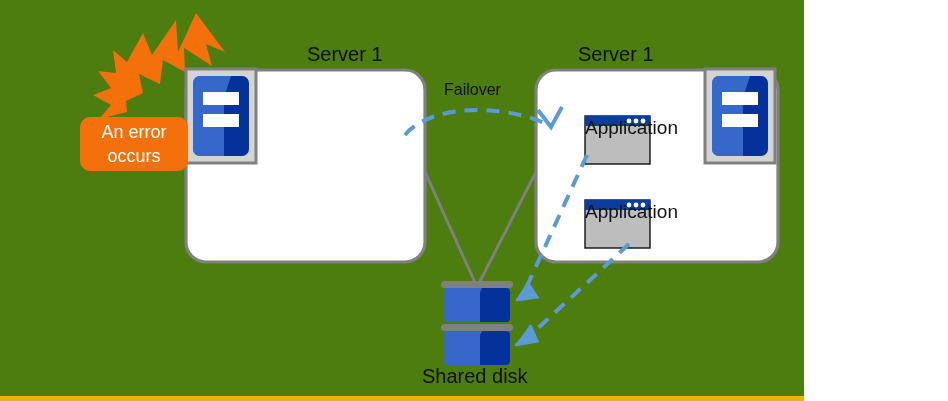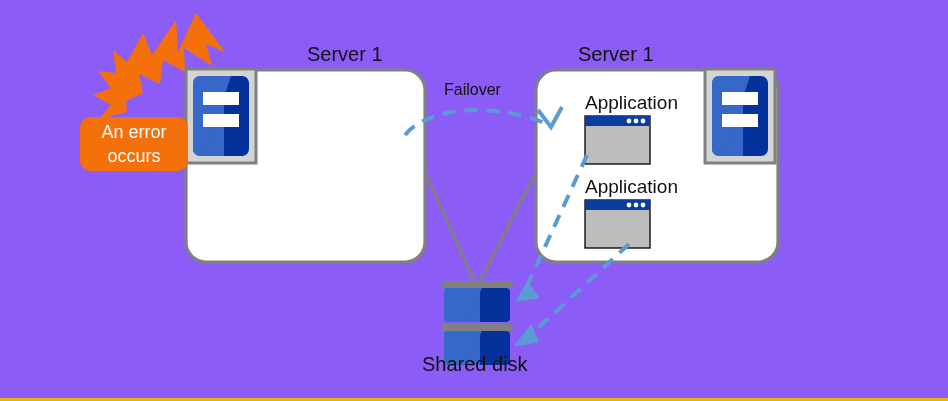--- a/index.html
+++ b/index.html
@@ -5,24 +5,24 @@
   html, body {
     margin: 0;
     padding: 0;
     background: #ffffff;
   }
   body {
     font-family: "Liberation Sans", sans-serif;
   }
   #canvas {
     position: relative;
-    width: 948px;
+    width: 804px;
     height: 401px;
-    background: #8b5cf6;
-    border-bottom: 3px solid #eab308;
+    background: #4d7c0f;
+    border-bottom: 5px solid #eab308;
     box-sizing: border-box;
     overflow: hidden;
   }
   .svg-layer {
     position: absolute;
     left: 0;
     top: 0;
     width: 948px;
     height: 401px;
   }
@@ -33,20 +33,21 @@
     line-height: 1;
   }
   .lbl-server {
     font-size: 20px;
   }
   .lbl-failover {
     font-size: 16px;
   }
   .lbl-app {
     font-size: 19px;
+    margin-top: 25px;
   }
   .lbl-disk {
     font-size: 20px;
   }
   .error-box {
     position: absolute;
     background: #f4700a;
     border-radius: 10px;
     color: #ffffff;
     font-size: 18px;
@@ -169,20 +170,20 @@
   <div class="lbl lbl-server" style="left:307px; top:44px;">Server 1</div>
 
   <div class="lbl lbl-server" style="left:578px; top:44px;">Server 1</div>
 
   <div class="lbl lbl-failover" style="left:444px; top:82px;">Failover</div>
 
   <div class="lbl lbl-app" style="left:585px; top:93px;">Application</div>
 
   <div class="lbl lbl-app" style="left:585px; top:177px;">Application</div>
 
-  <div class="lbl lbl-disk" style="left:422px; top:354px;">Shared disk</div>
+  <div class="lbl lbl-disk" style="left:422px; top:366px;">Shared disk</div>
 
   <div class="error-box" style="left:58px; top:117px; width:108px; height:54px;">
     <span>An error</span>
     <span>occurs</span>
   </div>
 
 </div>
 
 </body></html>

